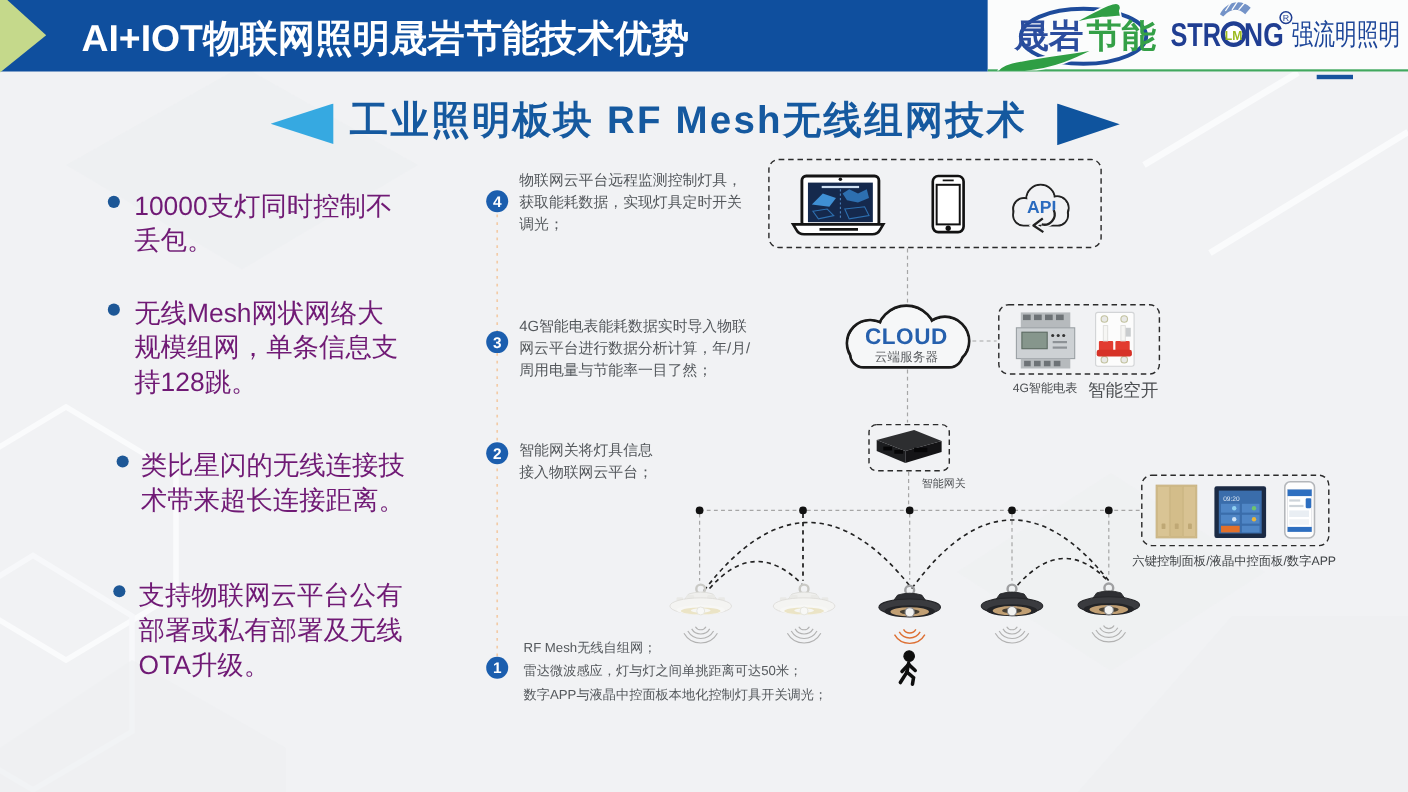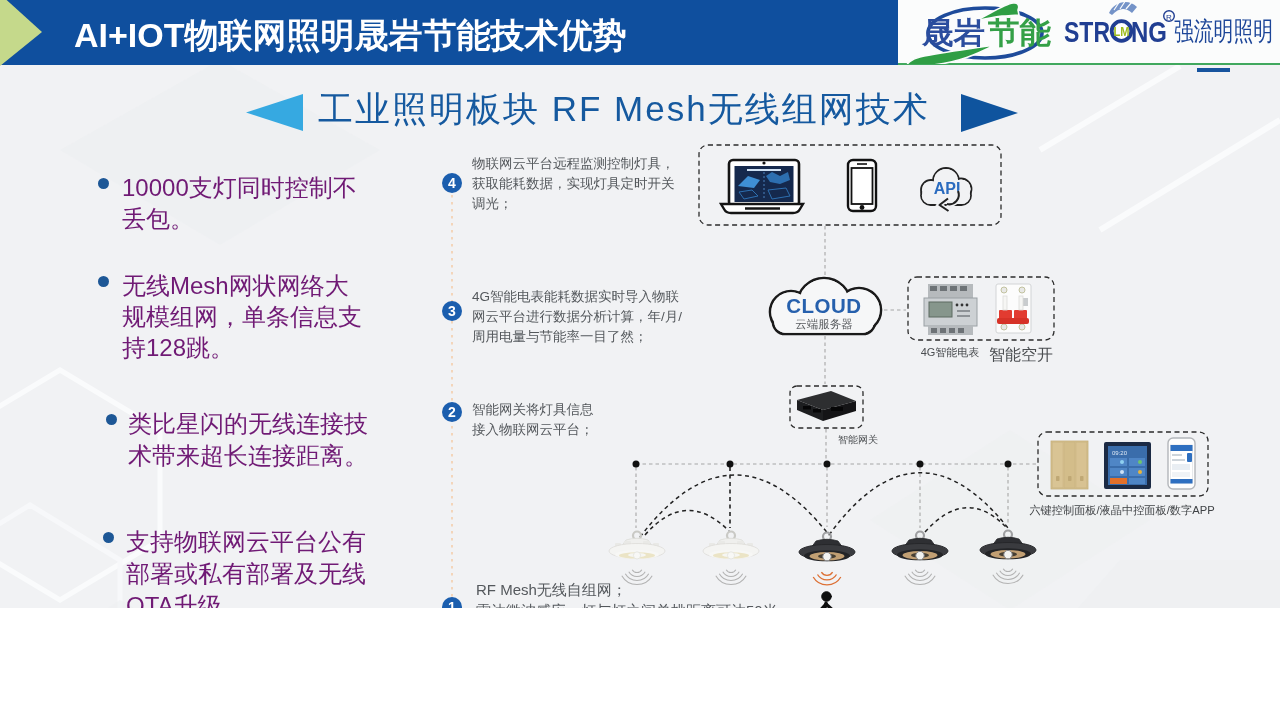--- a/index.html
+++ b/index.html
@@ -1,26 +1,26 @@
 <!DOCTYPE html>
 <html lang="zh"><head>
 <meta charset="utf-8">
 <title>slide</title>
 <style>
   html,body{margin:0;padding:0;}
   body{width:1280px;height:720px;overflow:hidden;font-family:"Liberation Sans",sans-serif;}
-  #page{position:relative;width:1280px;height:608px;background:#f1f2f4;overflow:hidden;}
+  #page{position:relative;width:1280px;height:720px;background:#f1f2f4;overflow:hidden;}
   .abs{position:absolute;}
   
   #hdr{left:0;top:0;width:898px;height:65px;background:#0f4f9e;}
   #hdr h1{margin:0;position:absolute;left:74px;top:3px;line-height:65px;font-size:34px;font-weight:bold;color:#ffffff;letter-spacing:0px;white-space:nowrap;}
   #logobox{left:898px;top:0;width:382px;height:63px;background:#fbfcfc;border-bottom:2px solid #41a85e;}
   #bluebar{left:1197px;top:67.5px;width:33px;height:4px;background:#17549e;}
   
-  #stitle{left:318px;top:86px;font-size:35px;font-weight:normal;color:#15599f;white-space:nowrap;letter-spacing:2px;}
+  #stitle{left:318px;top:86px;font-size:35px;font-weight:bold;color:#15599f;white-space:nowrap;letter-spacing:2px;}
   
   .bullet{color:#701a75;font-size:24px;line-height:31px;white-space:nowrap;}
   .dot{width:11px;height:11px;border-radius:50%;background:#1d5796;}
   
   .numc{width:20px;height:20px;border-radius:50%;background:#1b5eae;color:#fff;font-size:14px;font-weight:bold;text-align:center;line-height:20px;}
   .itm{color:#54585c;font-size:13.5px;line-height:20px;white-space:nowrap;}
   .lbl{color:#4a4d50;font-size:11px;white-space:nowrap;}
 </style>
 </head>
 <body>
@@ -97,21 +97,21 @@
   <svg class="abs" style="left:440px;top:140px" width="30" height="480" viewBox="0 0 30 480">
     <line x1="12" y1="55" x2="12" y2="460" stroke="#f3cba6" stroke-width="1.5" stroke-dasharray="2.5,4.5"></line>
   </svg>
   <div class="abs numc" style="left:442px;top:173px">4</div>
   <div class="abs numc" style="left:442px;top:301px">3</div>
   <div class="abs numc" style="left:442px;top:402px">2</div>
   <div class="abs numc" style="left:442px;top:597px">1</div>
   <div class="abs itm" style="left:472px;top:154px">物联网云平台远程监测控制灯具，<br>获取能耗数据，实现灯具定时开关<br>调光；</div>
   <div class="abs itm" style="left:472px;top:287px">4G智能电表能耗数据实时导入物联<br>网云平台进行数据分析计算，年/月/<br>周用电量与节能率一目了然；</div>
   <div class="abs itm" style="left:472px;top:400px">智能网关将灯具信息<br>接入物联网云平台；</div>
-  <div class="abs itm" style="left:476px;top:579px;line-height:21px;font-size:15px">RF Mesh无线自组网；<br>雷达微波感应，灯与灯之间单挑距离可达50米；<br>数字APP与液晶中控面板本地化控制灯具开关调光；</div>
+  <div class="abs itm" style="left:476px;top:579px;line-height:21px;font-size:12px">RF Mesh无线自组网；<br>雷达微波感应，灯与灯之间单挑距离可达50米；<br>数字APP与液晶中控面板本地化控制灯具开关调光；</div>
 
   <svg class="abs" id="diag" style="left:0;top:0" width="1280" height="720" viewBox="0 0 1280 720">
 
     <rect x="699" y="145" width="302" height="80" rx="9" fill="none" stroke="#2b2b2b" stroke-width="1.3" stroke-dasharray="5,3.5"></rect>
     <rect x="908" y="277" width="146" height="63" rx="9" fill="none" stroke="#2b2b2b" stroke-width="1.3" stroke-dasharray="5,3.5"></rect>
     <rect x="790" y="386" width="73" height="42" rx="7" fill="none" stroke="#2b2b2b" stroke-width="1.3" stroke-dasharray="5,3.5"></rect>
     <rect x="1038" y="432" width="170" height="64" rx="9" fill="none" stroke="#2b2b2b" stroke-width="1.3" stroke-dasharray="5,3.5"></rect>
 
     <g stroke="#a6a6a6" stroke-width="1.1" stroke-dasharray="3.5,3" fill="none">
       <line x1="825" y1="226" x2="825" y2="275"></line>

